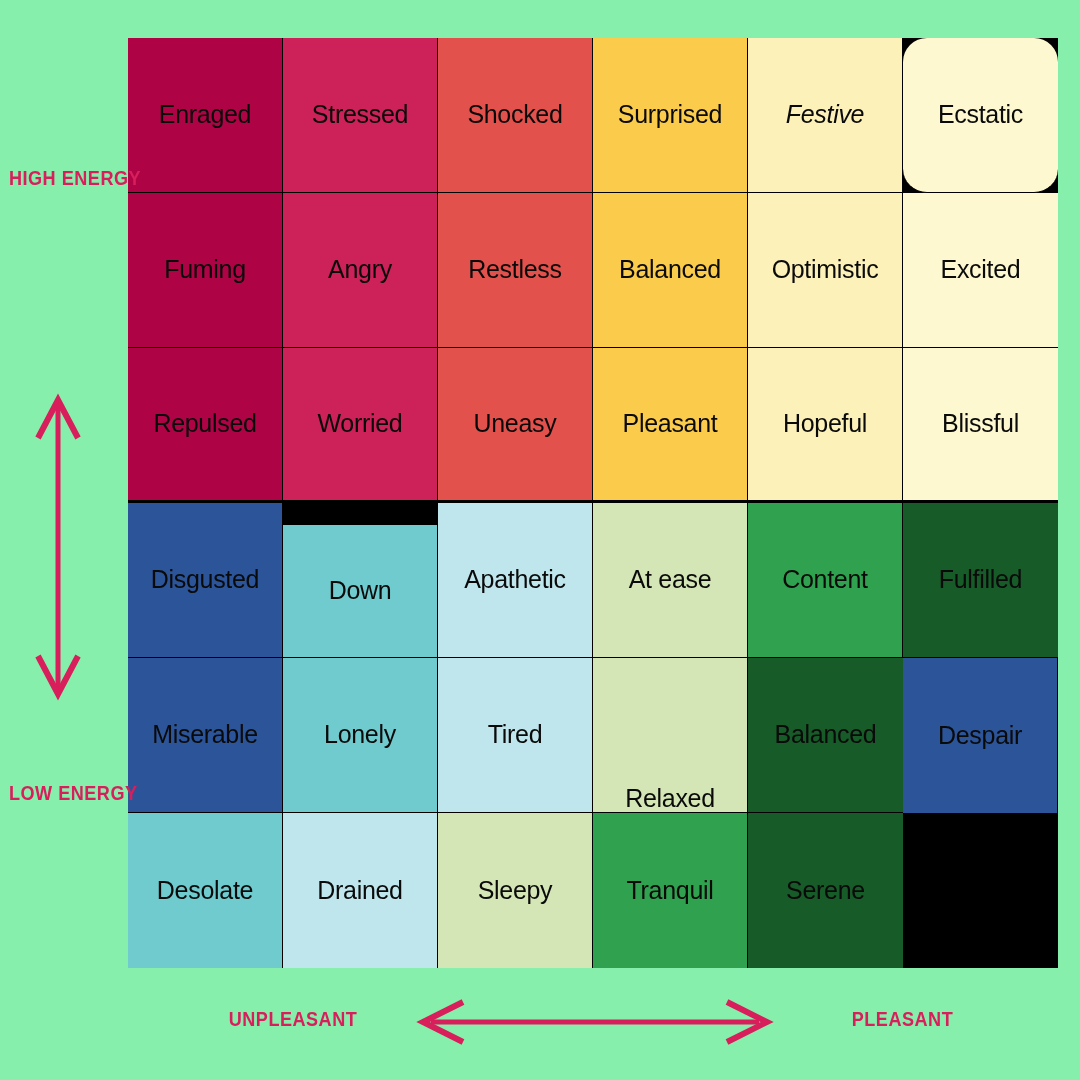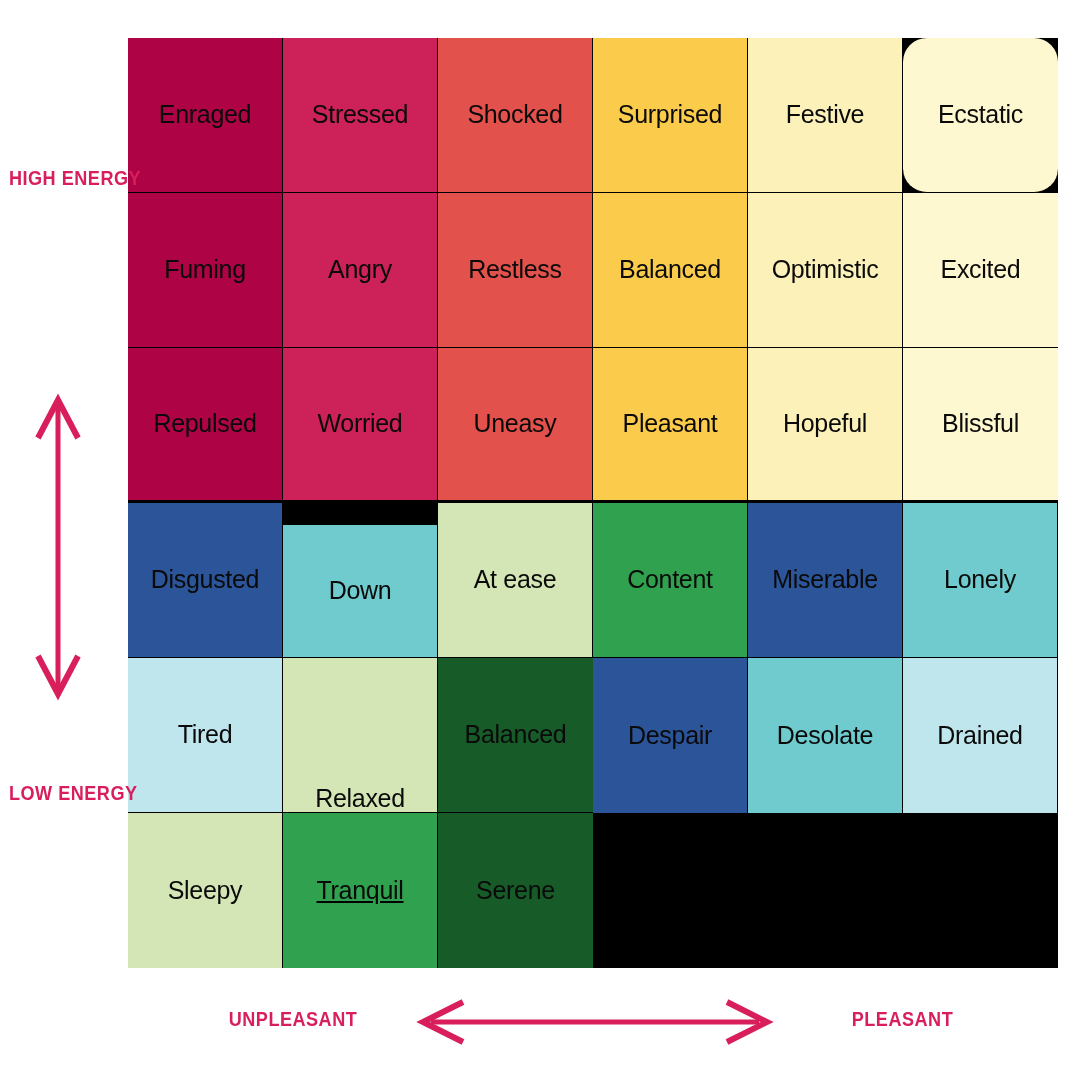--- a/index.html
+++ b/index.html
@@ -13,21 +13,21 @@
     overflow: hidden;
     font-family: "Liberation Sans", sans-serif;
     position: relative;
   }
 
   #stage {
     position: absolute;
     left: 0; top: 0;
     width: 1080px;
     height: 1080px;
-    background: #ffffff;
+    background: #86efac;
   }
 
   
   #grid {
     position: absolute;
     left: 128px;
     top: 38px;
     width: 930px;
     height: 930px;
     display: grid;
@@ -115,21 +115,21 @@
       </div>
       <div class="cell row1 col2" style="background: rgb(204, 33, 89);">
         <span class="cell-label">Stressed</span>
       </div>
       <div class="cell row1 col3" style="background: rgb(226, 81, 75);">
         <span class="cell-label">Shocked</span>
       </div>
       <div class="cell row1 col4" style="background: rgb(251, 203, 76);">
         <span class="cell-label">Surprised</span>
       </div>
-      <div class="cell row1 col5" style="background: rgb(252, 241, 184);">
+      <div class="cell row1 col5" style="background: rgb(252, 241, 184); font-style: italic;">
         <span class="cell-label">Festive</span>
       </div>
       <div class="cell row1 col6" style="background: rgb(254, 248, 208); border-radius: 24px;">
         <span class="cell-label">Ecstatic</span>
       </div>
       <div class="cell row2 col1" style="background: rgb(174, 4, 69);">
         <span class="cell-label">Fuming</span>
       </div>
       <div class="cell row2 col2" style="background: rgb(204, 33, 89);">
         <span class="cell-label">Angry</span>
@@ -163,26 +163,32 @@
       </div>
       <div class="cell row3 col6" style="background: rgb(254, 248, 208);">
         <span class="cell-label">Blissful</span>
       </div>
       <div class="cell row4 col1" style="background: rgb(43, 84, 153);">
         <span class="cell-label">Disgusted</span>
       </div>
       <div class="cell row4 col2" style="background: rgb(111, 203, 206); margin-top: 22px;">
         <span class="cell-label">Down</span>
       </div>
+      <div class="cell row4 col3" style="background: rgb(191, 230, 236);">
+        <span class="cell-label">Apathetic</span>
+      </div>
       <div class="cell row4 col4" style="background: rgb(212, 230, 181);">
         <span class="cell-label">At ease</span>
       </div>
       <div class="cell row4 col5" style="background: rgb(48, 161, 78);">
         <span class="cell-label">Content</span>
       </div>
+      <div class="cell row4 col6" style="background: rgb(23, 91, 40);">
+        <span class="cell-label">Fulfilled</span>
+      </div>
       <div class="cell row5 col1" style="background: rgb(43, 84, 153);">
         <span class="cell-label">Miserable</span>
       </div>
       <div class="cell row5 col2" style="background: rgb(111, 203, 206);">
         <span class="cell-label">Lonely</span>
       </div>
       <div class="cell row5 col3" style="background: rgb(191, 230, 236);">
         <span class="cell-label">Tired</span>
       </div>
       <div class="cell row5 col4" style="background: rgb(212, 230, 181); align-items: flex-end;">
@@ -196,21 +202,21 @@
       </div>
       <div class="cell row6 col2" style="background: rgb(111, 203, 206);">
         <span class="cell-label">Desolate</span>
       </div>
       <div class="cell row6 col3" style="background: rgb(191, 230, 236);">
         <span class="cell-label">Drained</span>
       </div>
       <div class="cell row6 col4" style="background: rgb(212, 230, 181);">
         <span class="cell-label">Sleepy</span>
       </div>
-      <div class="cell row6 col5" style="background: rgb(48, 161, 78); text-decoration: underline;">
+      <div class="cell row6 col5" style="background: rgb(48, 161, 78);">
         <span class="cell-label">Tranquil</span>
       </div>
       <div class="cell row6 col6" style="background: rgb(23, 91, 40);">
         <span class="cell-label">Serene</span>
       </div>
     </div>
 
   <div class="axis-label" id="label-high-energy">HIGH ENERGY</div>
 
   <div class="axis-label" id="label-low-energy">LOW ENERGY</div>

